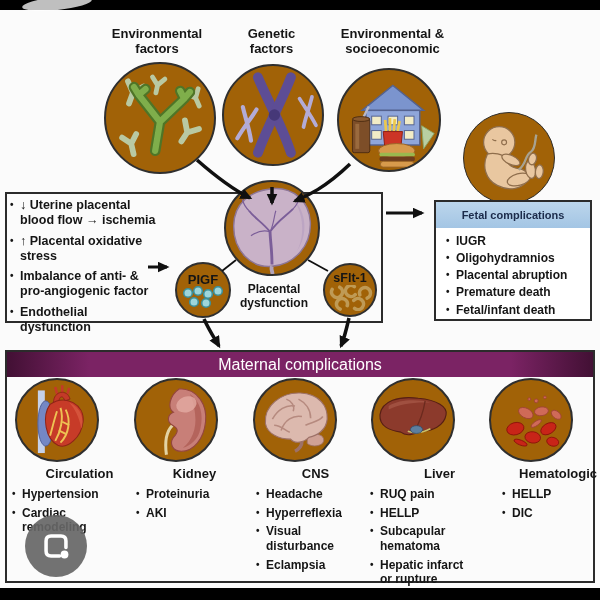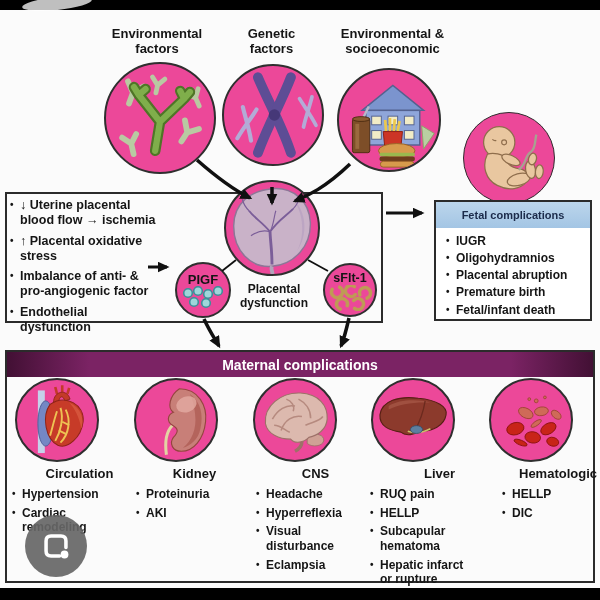--- a/index.html
+++ b/index.html
@@ -1,21 +1,21 @@
 <!DOCTYPE html>
 <html><head>
 <meta charset="utf-8">
 <style>
   html,body{margin:0;padding:0;}
   .stage{position:relative;width:600px;height:600px;background:#000;overflow:hidden;
          font-family:"Liberation Sans","DejaVu Sans",sans-serif;color:#151515;}
   .canvas{position:absolute;left:0;top:10px;width:600px;height:578px;background:#fbfbfb;}
   .swoosh{position:absolute;left:22px;top:-3px;width:70px;height:13px;background:rgba(255,255,255,0.75);
           border-radius:50%;transform:rotate(-6deg);}
-  .circle{position:absolute;background:#ec4899;border:2px solid #2f2f2f;border-radius:50%;
+  .circle{position:absolute;background:#a16207;border:2px solid #2f2f2f;border-radius:50%;
           display:flex;align-items:center;justify-content:center;box-sizing:border-box;overflow:hidden;}
   .pre{white-space:pre-line;}
   .flabel{position:absolute;font-weight:bold;font-size:13px;line-height:1.18;text-align:center;}
   
   .mechbox{position:absolute;left:5px;top:192px;width:378px;height:131px;border:2px solid #2b2b2b;
            background:#fbfbfb;box-sizing:border-box;}
   .mech-list{position:absolute;left:10px;top:198px;width:215px;}
   .li{display:flex;align-items:flex-start;margin-bottom:5px;font-weight:bold;font-size:12.5px;line-height:1.22;}
   .li .dot{flex:0 0 10px;font-size:10px;padding-top:1px;}
   
@@ -27,21 +27,21 @@
             background:#fff;box-sizing:border-box;}
   .fetal-hdr{height:26px;background:linear-gradient(180deg,#bcd6ec,#a3c5e4);display:flex;align-items:center;
              justify-content:center;font-weight:bold;font-size:11px;color:#1b2b4a;}
   .fetal-list{padding:6px 2px 0 10px;}
   .fetal-list .li{font-size:12px;margin-bottom:2.5px;}
   
   .matbox{position:absolute;left:5px;top:350px;width:590px;height:233px;border:2px solid #2b2b2b;
           background:#fbfbfb;box-sizing:border-box;}
   .banner{position:absolute;left:0;top:0;width:100%;height:25px;
           background:linear-gradient(90deg,#421034,#7b2364 14%,#7b2364 86%,#421034);
-          display:flex;align-items:center;justify-content:center;color:#fff;font-weight:bold;font-size:14px;}
+          display:flex;align-items:center;justify-content:center;color:#fff;font-weight:normal;font-size:16px;}
   .orgcol{position:absolute;top:466px;}
   .orgname{font-weight:bold;font-size:13px;text-align:center;margin-bottom:6px;padding-left:37px;}
   .orglist .li{font-size:12px;margin-bottom:4px;}
   
   .arrows{position:absolute;left:0;top:0;width:600px;height:600px;pointer-events:none;z-index:6;}
   .lens-btn{position:absolute;left:25px;top:515px;width:62px;height:62px;border-radius:50%;
             background:rgba(102,102,102,0.92);z-index:8;display:flex;align-items:center;justify-content:center;}
   .z3{z-index:3;} .z4{z-index:4;}
 </style>
 </head>
@@ -228,21 +228,21 @@
       <div class="li">
           <span class="dot">•</span>
           <span>Oligohydramnios</span>
         </div>
       <div class="li">
           <span class="dot">•</span>
           <span>Placental abruption</span>
         </div>
       <div class="li">
           <span class="dot">•</span>
-          <span>Premature birth</span>
+          <span>Premature death</span>
         </div>
       <div class="li">
           <span class="dot">•</span>
           <span>Fetal/infant death</span>
         </div>
     </div>
   </div>
 
   <div class="matbox">
     <div class="banner">Maternal complications</div>

